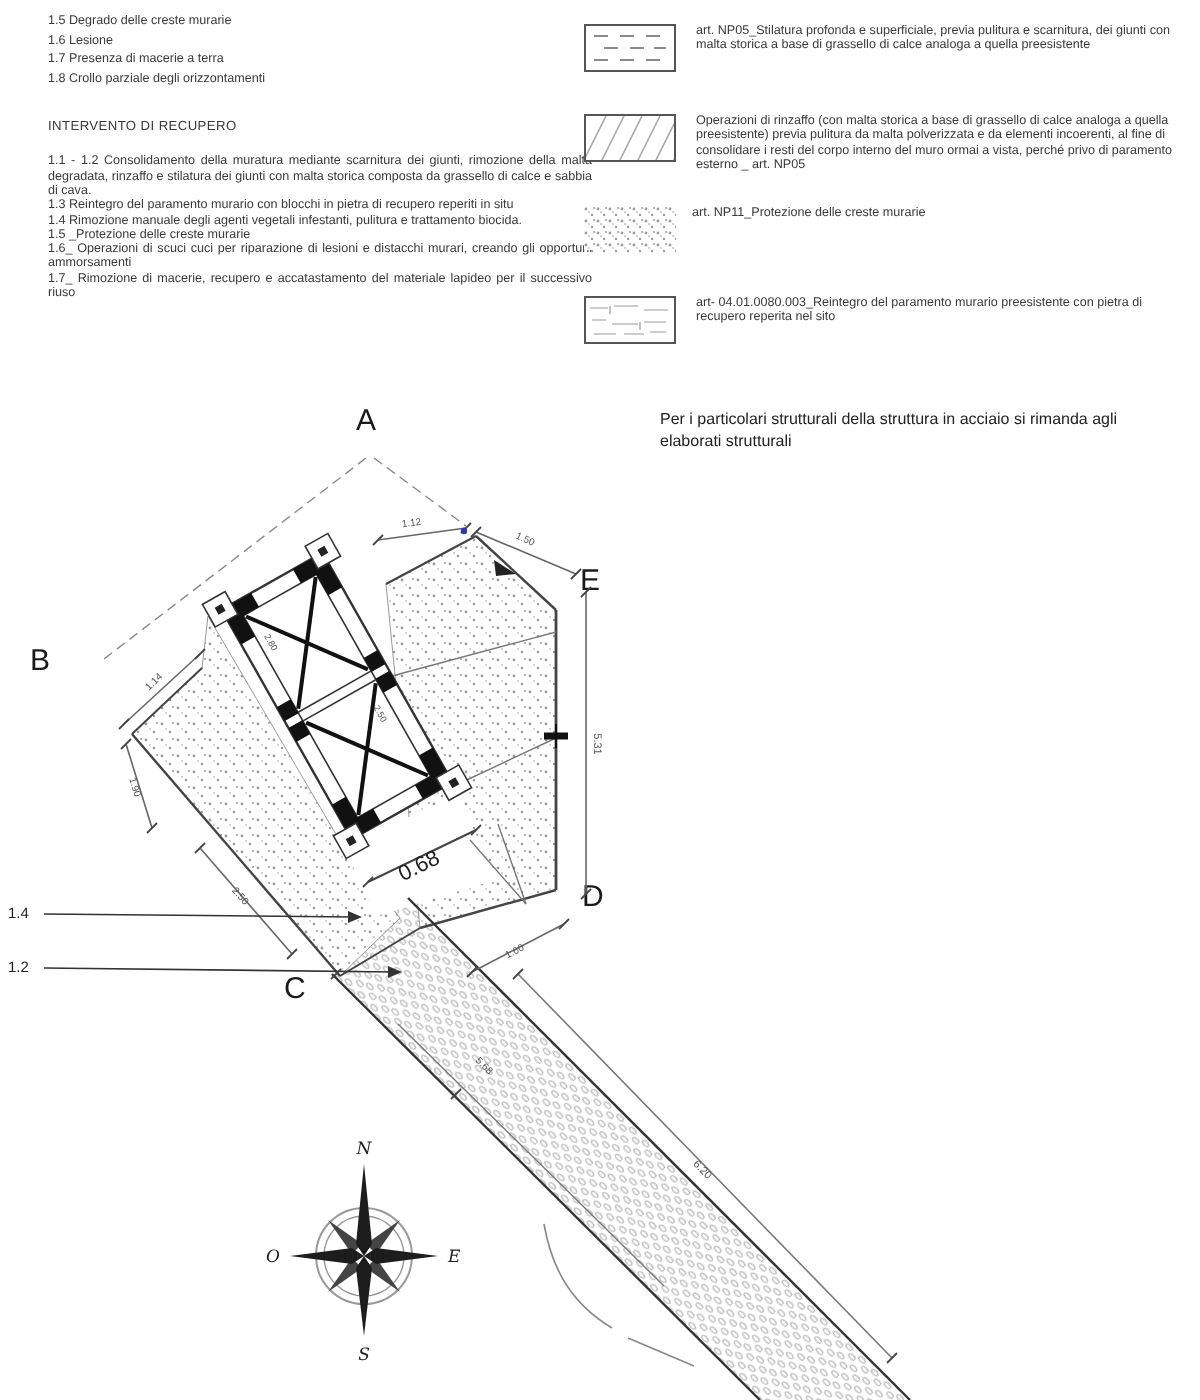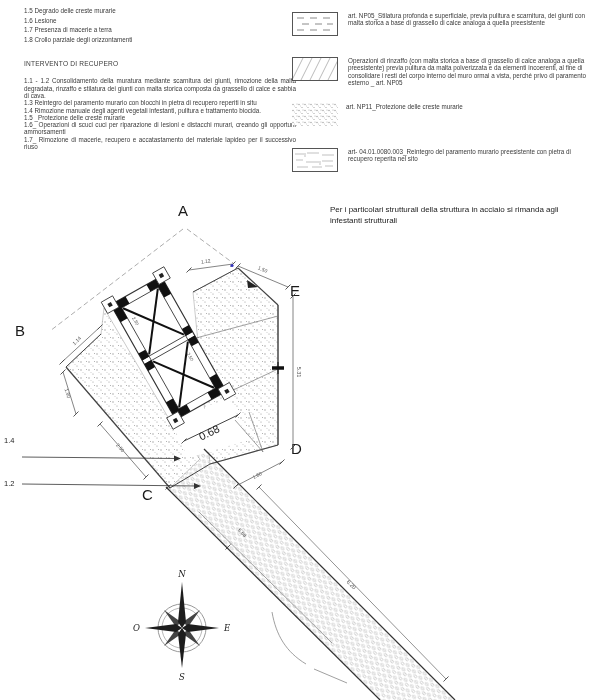--- a/index.html
+++ b/index.html
@@ -25,21 +25,21 @@
   .struct-note{position:absolute;left:330px;top:205px;width:254px;font-size:8px;line-height:10.5px;color:#222;}
   
   .pt-label{position:absolute;font-size:15px;color:#1a1a1a;}
   .pt-a{left:178px;top:202px}
   .pt-b{left:15px;top:322px}
   .pt-c{left:142px;top:486px}
   .pt-d{left:291px;top:440px}
   .pt-e{left:290px;top:282px}
   
   .ldr{position:absolute;font-size:7.5px;color:#222;}
-  .ldr-14{left:4px;top:436px}
+  .ldr-14{left:4px;top:452px}
   .ldr-15{left:4px;top:479px}
   .drawing{position:absolute;left:0;top:0;}
 </style>
 </head>
 <body>
 
 <div class="left-notes">
   <div class="damage-item">1.5 Degrado delle creste murarie</div>
   <div class="damage-item">1.6 Lesione</div>
   <div class="damage-item">1.7 Presenza di macerie a terra</div>
@@ -91,21 +91,21 @@
   <div class="legend-row lr4">
     <div class="swatch">
       <svg width="44" height="22" viewBox="0 0 44 22">
         <path d="M2,5 h9 M14,4 h12 M29,6 h12 M3,11 h7 M13,13 h13 M29,12 h11 M4,18 h11 M19,18 h10 M32,17 h8 M12,4 v4 M27,12 v4" stroke="#999999" stroke-width="0.6" fill="none"></path>
       </svg>
     </div>
     <div class="legend-text">art- 04.01.0080.003_Reintegro del paramento murario preesistente con pietra di recupero reperita nel sito</div>
   </div>
 </div>
 
-<div class="struct-note">Per i particolari strutturali della struttura in acciaio si rimanda agli infestanti strutturali</div>
+<div class="struct-note">Per i particolari strutturali della struttura in acciaio si rimanda agli elaborati strutturali</div>
 
 <div class="pt-label pt-a">A</div>
 <div class="pt-label pt-b">B</div>
 <div class="pt-label pt-c">C</div>
 <div class="pt-label pt-d">D</div>
 <div class="pt-label pt-e">E</div>
 
 <div class="ldr ldr-14">1.4</div>
 <div class="ldr ldr-15">1.2</div>
 

